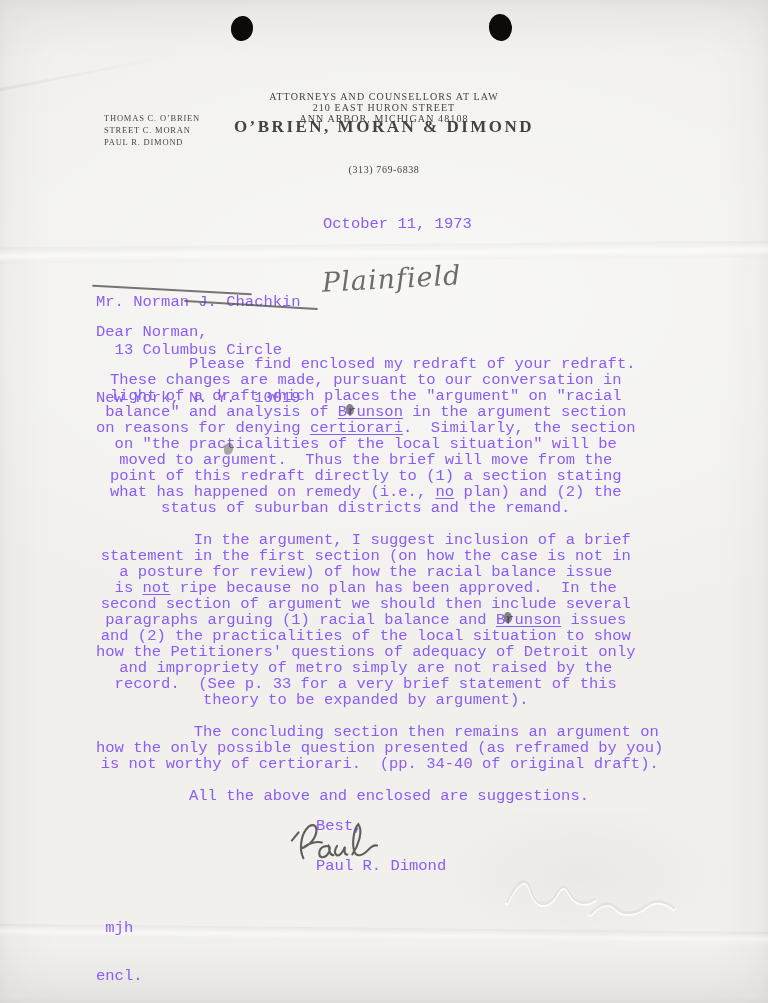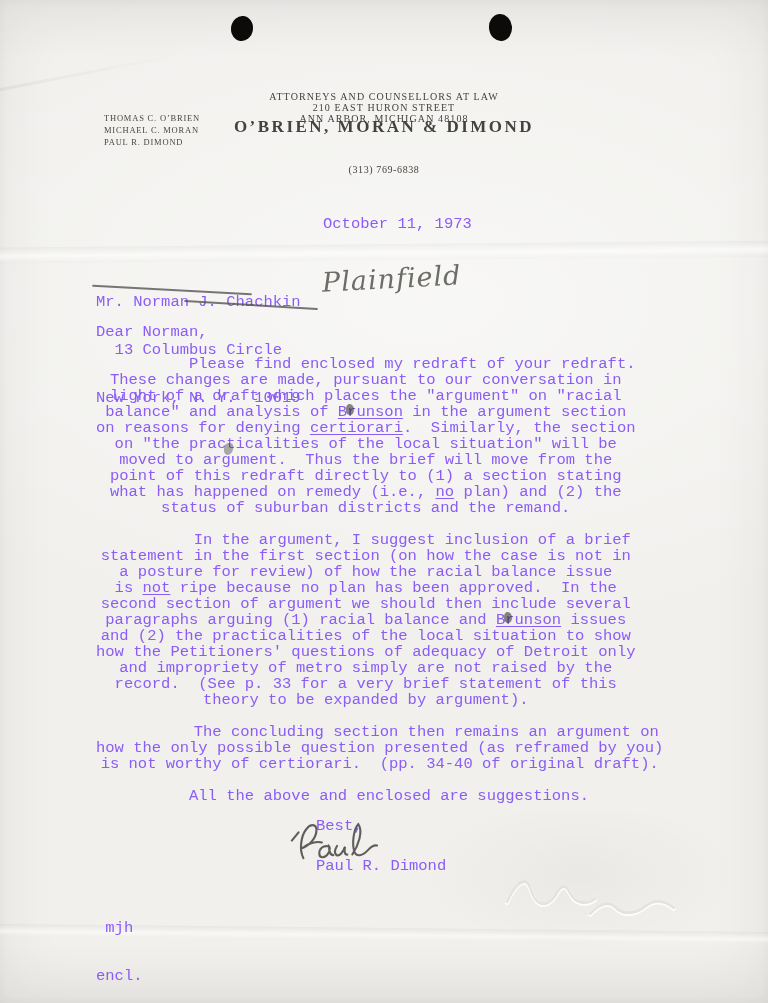--- a/index.html
+++ b/index.html
@@ -85,21 +85,21 @@
 <div class="hole hole-left"></div>
 <div class="hole hole-right"></div>
 
 <div class="lh lh-name">O’BRIEN, MORAN &amp; DIMOND</div>
 <div class="lh lh-sub lh-tag">ATTORNEYS AND COUNSELLORS AT LAW</div>
 <div class="lh lh-sub lh-a1">210 EAST HURON STREET</div>
 <div class="lh lh-sub lh-a2">ANN ARBOR, MICHIGAN 48108</div>
 <div class="lh lh-sub lh-ph">(313) 769-6838</div>
 <div class="partners">
     <div>THOMAS C. O’BRIEN</div>
-    <div>MICHAEL C. MORAN</div>
+    <div>STREET C. MORAN</div>
     <div>PAUL R. DIMOND</div>
   </div>
 
 <div class="mono date">October 11, 1973</div>
 
 <div class="mono address">
   <div class="line">Mr. Norman J. Chachkin</div>
   <div class="line">13 Columbus Circle</div>
   <div class="line">New York, N. Y.  10019</div>
 </div>

